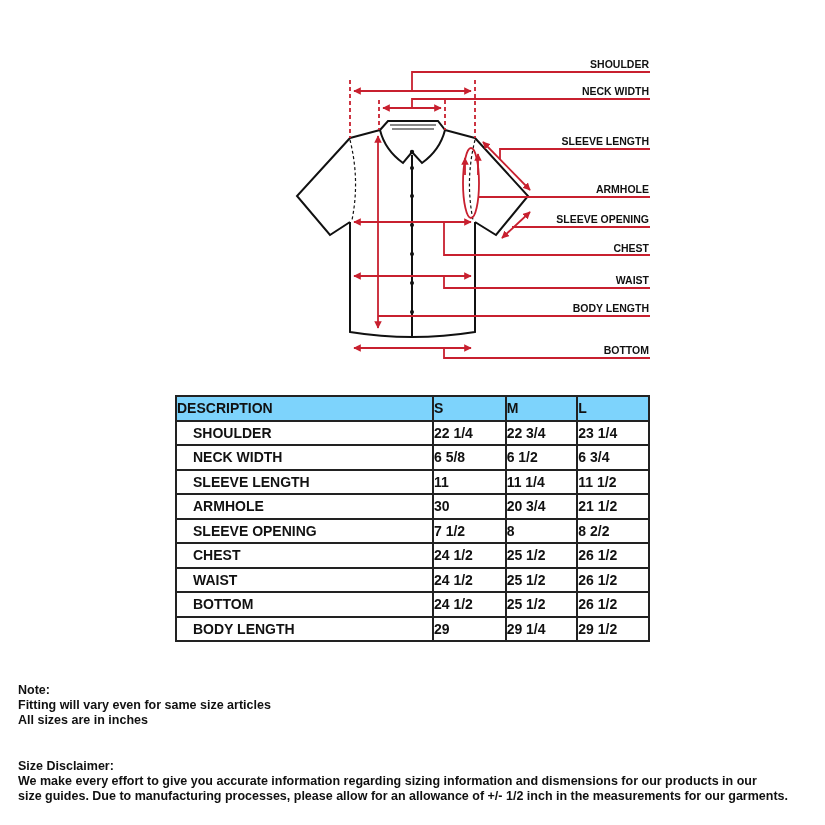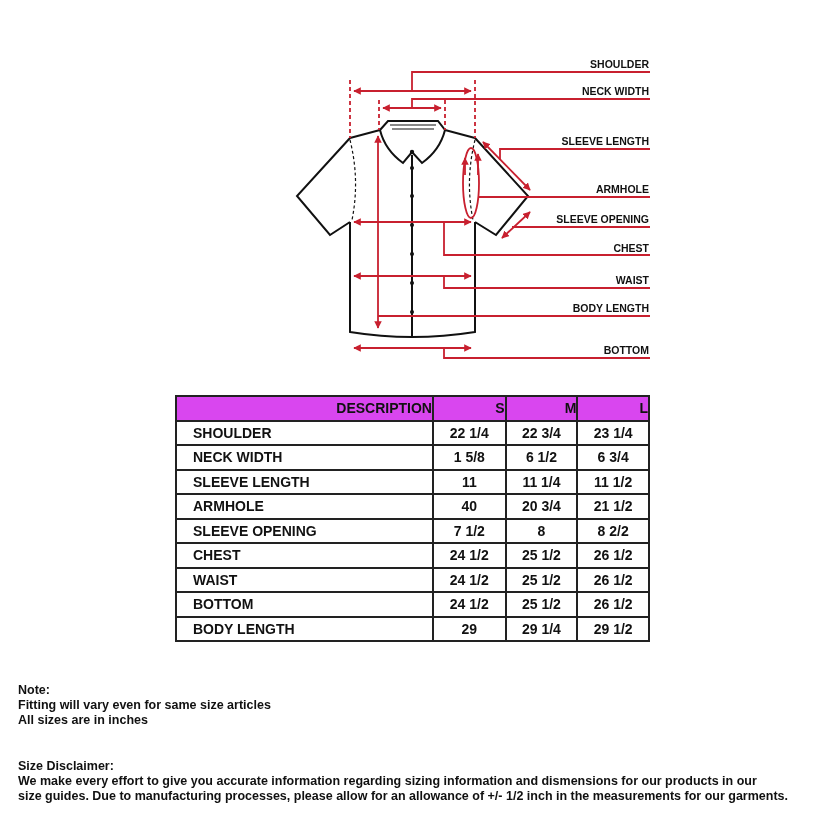--- a/index.html
+++ b/index.html
@@ -3,23 +3,23 @@
 <meta charset="utf-8">
 <style>
   html, body { margin:0; padding:0; background:#ffffff; }
   body { width:825px; height:825px; position:relative; overflow:hidden;
          font-family:"Liberation Sans", sans-serif; color:#111; }
   #diagram { position:absolute; left:0; top:0; width:825px; height:380px; }
   .lbl { font-family:"Liberation Sans", sans-serif; font-weight:bold; font-size:10.5px; fill:#111; }
   table.sizes { position:absolute; left:175px; top:395px; border-collapse:collapse;
                 width:475px; font-weight:bold; font-size:14px; }
   table.sizes th, table.sizes td { border:2px solid #222; height:22.5px; padding:0; }
-  table.sizes th { background:#d946ef; font-size:14px; text-align:right; }
+  table.sizes th { background:#7dd3fc; font-size:14px; text-align:left; }
   table.sizes td.desc { text-align:left; padding-left:16px; }
-  table.sizes td.val { text-align:center; }
+  table.sizes td.val { }
   col.c-desc { width:258px; }
   col.c-s { width:73px; }
   col.c-m { width:72px; }
   col.c-l { width:72px; }
   .notes { position:absolute; left:18px; top:683px; font-weight:bold; font-size:12.5px; line-height:15px; }
   .disclaimer { position:absolute; left:18px; top:759px; font-weight:bold; font-size:12.5px; line-height:15px; width:800px; }
   .notes div, .disclaimer div { white-space:nowrap; }
 </style>
 </head>
 <body>
@@ -128,33 +128,33 @@
   </thead>
   <tbody>
     <tr>
       <td class="desc">SHOULDER</td>
       <td class="val">22 1/4</td>
       <td class="val">22 3/4</td>
       <td class="val">23 1/4</td>
     </tr>
     <tr>
       <td class="desc">NECK WIDTH</td>
-      <td class="val">1 5/8</td>
+      <td class="val">6 5/8</td>
       <td class="val">6 1/2</td>
       <td class="val">6 3/4</td>
     </tr>
     <tr>
       <td class="desc">SLEEVE LENGTH</td>
       <td class="val">11</td>
       <td class="val">11 1/4</td>
       <td class="val">11 1/2</td>
     </tr>
     <tr>
       <td class="desc">ARMHOLE</td>
-      <td class="val">40</td>
+      <td class="val">30</td>
       <td class="val">20 3/4</td>
       <td class="val">21 1/2</td>
     </tr>
     <tr>
       <td class="desc">SLEEVE OPENING</td>
       <td class="val">7 1/2</td>
       <td class="val">8</td>
       <td class="val">8 2/2</td>
     </tr>
     <tr>

